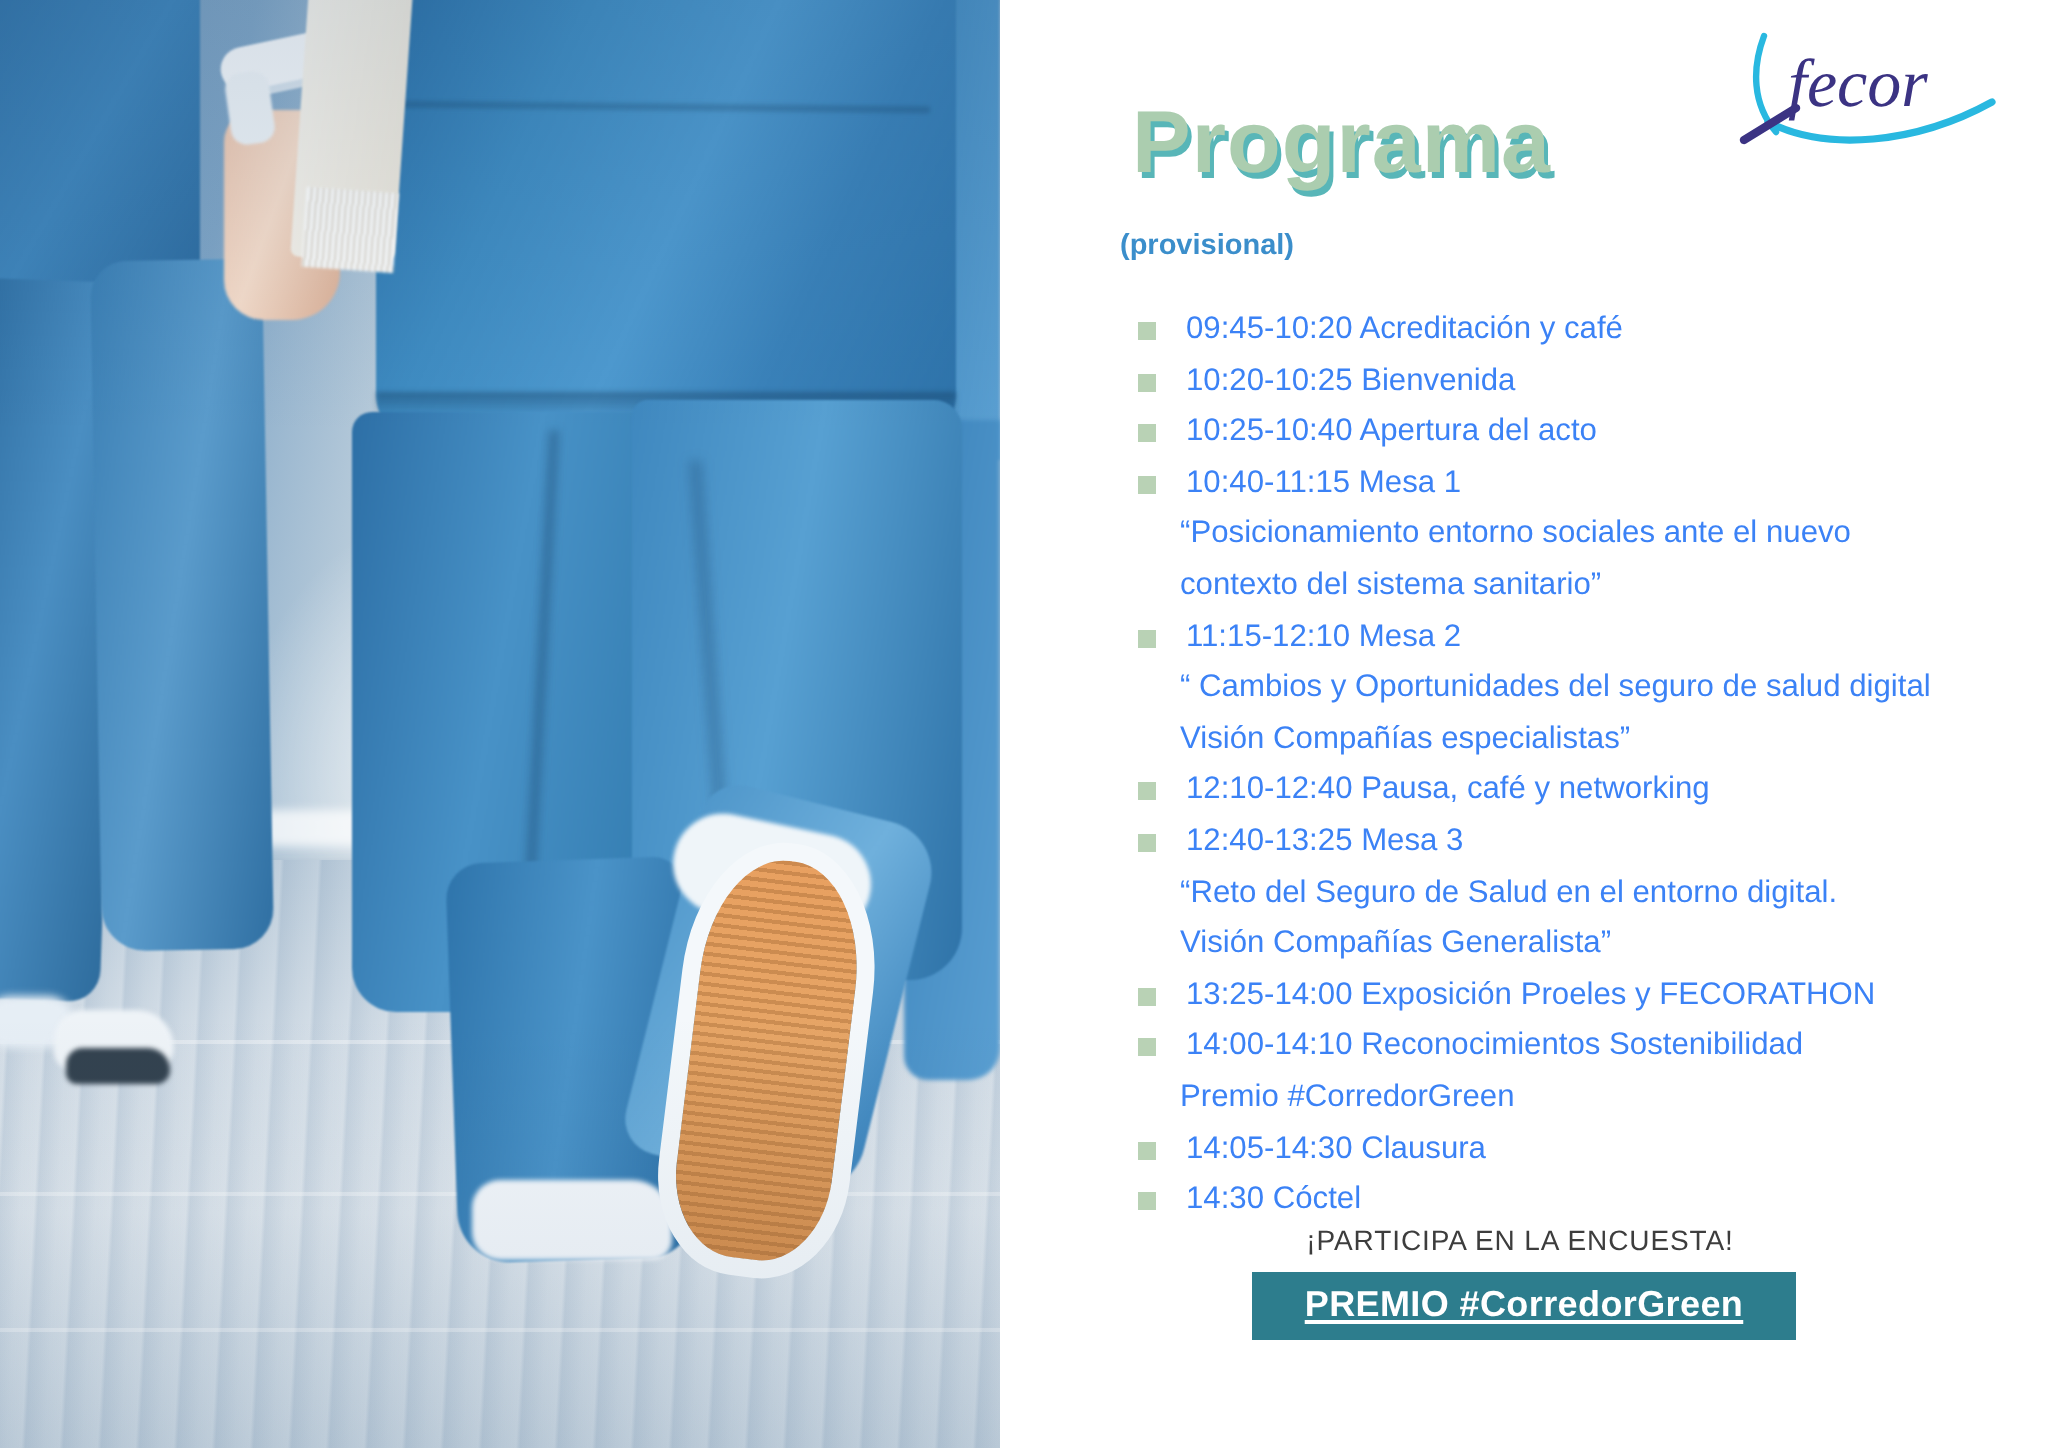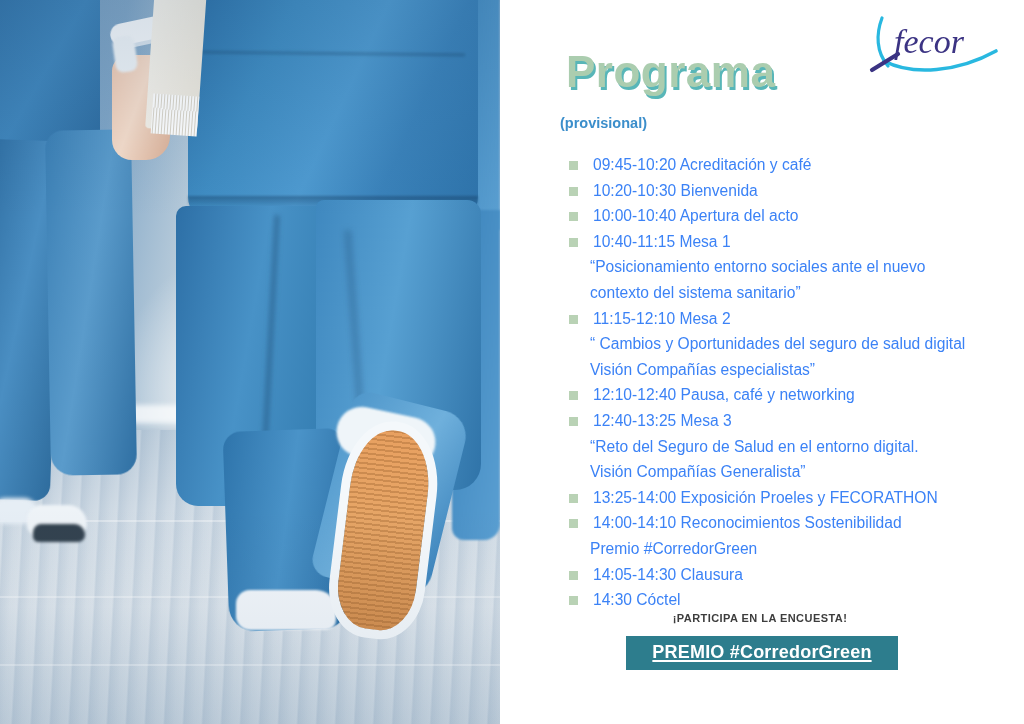--- a/index.html
+++ b/index.html
@@ -264,23 +264,22 @@
   .bullet{
     position:absolute; left:9px; top:9px;
     width:9px; height:9px;
     background:#b9d2b5;
   }
 
   
   .survey-note{
     position:absolute; left:0; right:4px; top:612px;
     text-align:center;
-    font-size:11px; letter-spacing:.45px;
+    font-size:14px; letter-spacing:.45px;
     color:#3d3d3d;
-    font-weight:bold;
   }
   .cta-wrap{
     position:absolute; left:0; right:0; top:636px;
     text-align:center;
   }
   .cta{
     display:inline-block;
     background:#2d7d8d;
     color:#ffffff;
     font-size:18px; font-weight:700;
@@ -351,22 +350,22 @@
         <path d="M4 56 L30 40" fill="none" stroke="#3b3383" stroke-width="4.2" stroke-linecap="round"></path>
         <text x="26" y="39" font-family="'Liberation Serif', serif" font-size="34" font-style="italic" font-weight="400" fill="#3b3383">fecor</text>
       </svg>
     </div>
 
     <div class="title">Programa</div>
     <div class="subtitle">(provisional)</div>
 
     <div class="agenda" id="agenda-list">
         <div class="row"><span class="bullet" style="background: rgb(185, 210, 181);"></span><span>09:45-10:20 Acreditación y café</span></div>
-        <div class="row"><span class="bullet" style="background: rgb(185, 210, 181);"></span><span>10:20-10:30 Bienvenida</span></div>
-        <div class="row"><span class="bullet" style="background: rgb(185, 210, 181);"></span><span>10:00-10:40 Apertura del acto</span></div>
+        <div class="row"><span class="bullet" style="background: rgb(185, 210, 181);"></span><span>10:20-10:25 Bienvenida</span></div>
+        <div class="row"><span class="bullet" style="background: rgb(185, 210, 181);"></span><span>10:25-10:40 Apertura del acto</span></div>
         <div class="row"><span class="bullet" style="background: rgb(185, 210, 181);"></span><span>10:40-11:15 Mesa 1</span></div>
         <div class="row cont"><span>“Posicionamiento entorno sociales ante el nuevo</span></div>
         <div class="row cont"><span>contexto del sistema sanitario”</span></div>
         <div class="row"><span class="bullet" style="background: rgb(185, 210, 181);"></span><span>11:15-12:10 Mesa 2</span></div>
         <div class="row cont"><span>“ Cambios y Oportunidades del seguro de salud digital</span></div>
         <div class="row cont"><span>Visión Compañías especialistas”</span></div>
         <div class="row"><span class="bullet" style="background: rgb(185, 210, 181);"></span><span>12:10-12:40 Pausa, café y networking</span></div>
         <div class="row"><span class="bullet" style="background: rgb(185, 210, 181);"></span><span>12:40-13:25 Mesa 3</span></div>
         <div class="row cont"><span>“Reto del Seguro de Salud en el entorno digital.</span></div>
         <div class="row cont"><span>Visión Compañías Generalista”</span></div>

